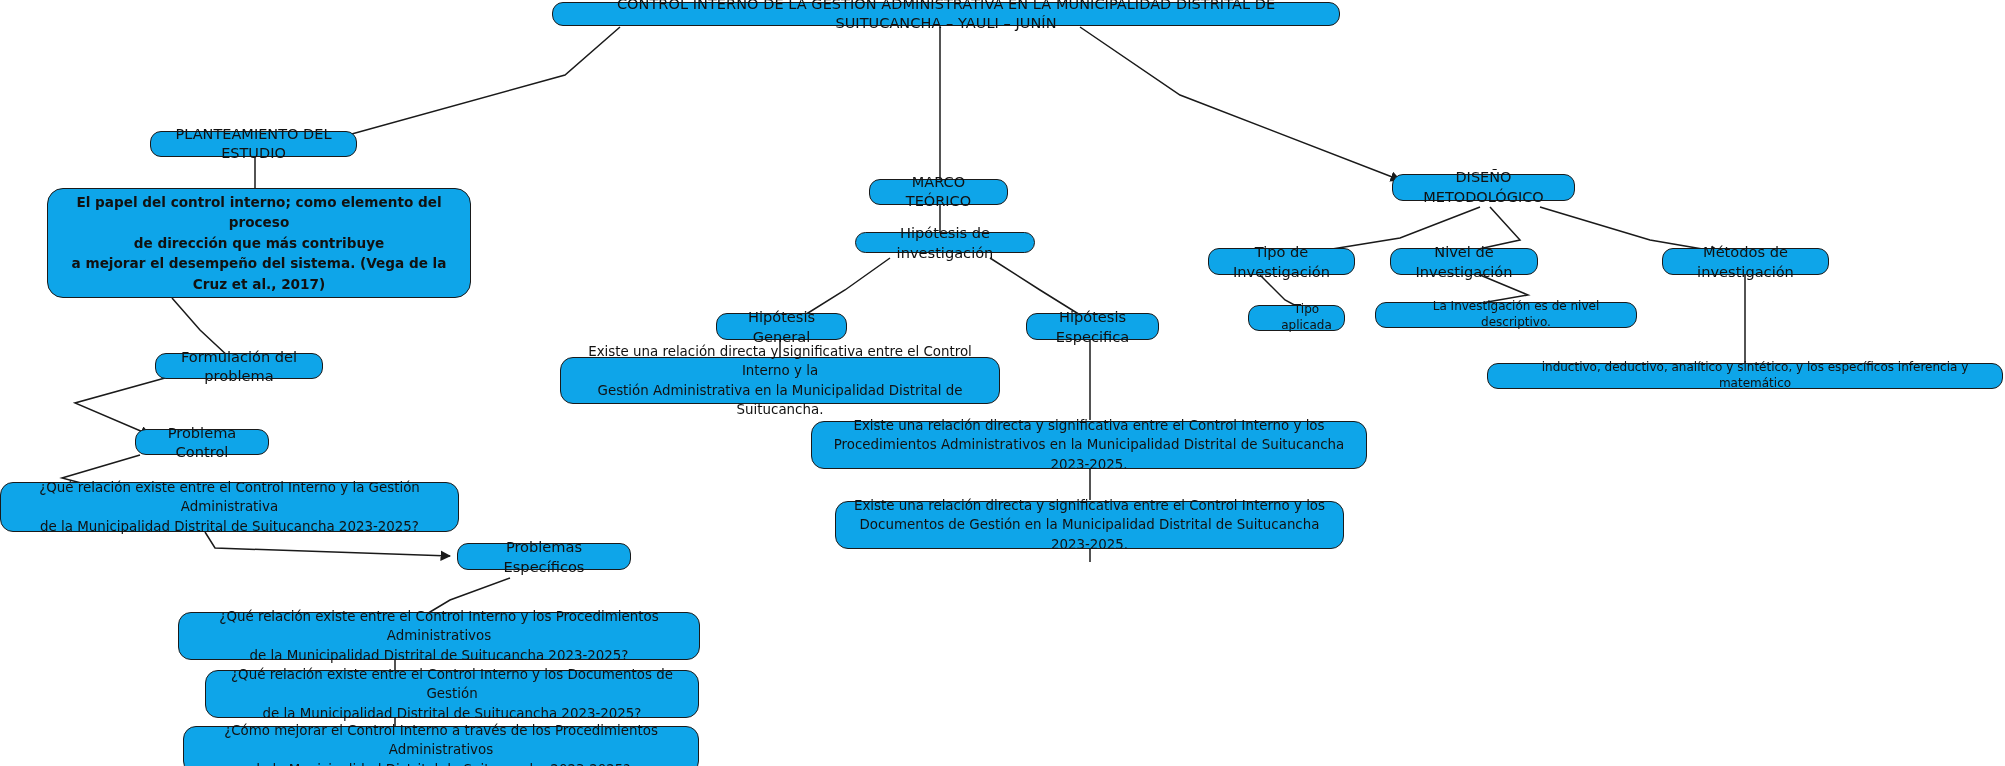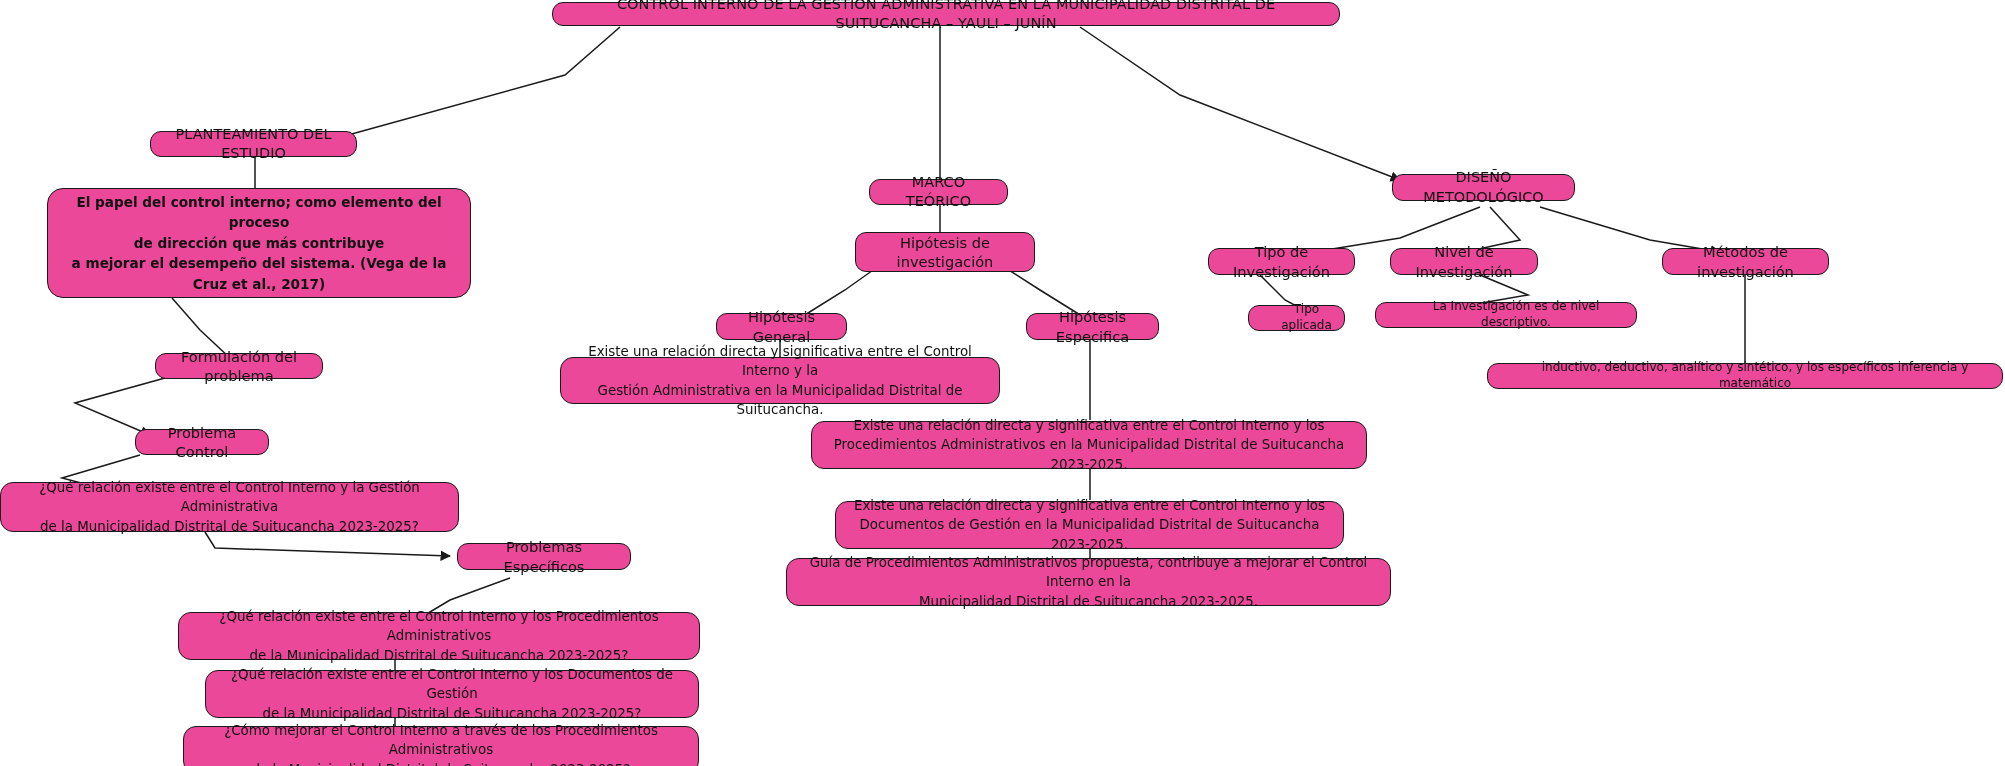--- a/index.html
+++ b/index.html
@@ -23,21 +23,21 @@
     position: absolute;
     left: 0;
     top: 0;
     width: 2005px;
     height: 766px;
     pointer-events: none;
   }
   .node {
     position: absolute;
     box-sizing: border-box;
-    background: #ec4899;
+    background: #0ea5e9;
     border: 1.6px solid #1a1a1a;
     border-radius: 11px;
     display: flex;
     align-items: center;
     justify-content: center;
     text-align: center;
     color: #111111;
     line-height: 1.32;
     padding: 3px 9px;
     white-space: pre-line;
@@ -174,21 +174,21 @@
 
   <div class="node para" style="left:183px; top:726px; width:516px; height:48px;">
     <span>¿Cómo mejorar el Control Interno a través de los Procedimientos Administrativos
 de la Municipalidad Distrital de Suitucancha 2023-2025?</span>
   </div>
 
   <div class="node cap" style="left:869px; top:179px; width:139px; height:26px;">
     <span>MARCO TEÓRICO</span>
   </div>
 
-  <div class="node mid" style="left:855px; top:232px; width:180px; height:40px;">
+  <div class="node mid" style="left:855px; top:232px; width:180px; height:21px;">
     <span>Hipótesis de investigación</span>
   </div>
 
   <div class="node mid" style="left:716px; top:313px; width:131px; height:27px;">
     <span>Hipótesis General</span>
   </div>
 
   <div class="node para" style="left:560px; top:357px; width:440px; height:47px;">
     <span>Existe una relación directa y significativa entre el Control Interno y la
 Gestión Administrativa en la Municipalidad Distrital de Suitucancha.</span>
@@ -201,24 +201,20 @@
   <div class="node para" style="left:811px; top:421px; width:556px; height:48px;">
     <span>Existe una relación directa y significativa entre el Control Interno y los
 Procedimientos Administrativos en la Municipalidad Distrital de Suitucancha 2023-2025.</span>
   </div>
 
   <div class="node para" style="left:835px; top:501px; width:509px; height:48px;">
     <span>Existe una relación directa y significativa entre el Control Interno y los
 Documentos de Gestión en la Municipalidad Distrital de Suitucancha 2023-2025.</span>
   </div>
 
-  <div class="node para" style="left:786px; top:558px; width:605px; height:48px;">
-    <span>Guía de Procedimientos Administrativos propuesta, contribuye a mejorar el Control Interno en la
-Municipalidad Distrital de Suitucancha 2023-2025.</span>
-  </div>
 
   <div class="node cap" style="left:1392px; top:174px; width:183px; height:27px;">
     <span>DISEÑO METODOLÓGICO</span>
   </div>
 
   <div class="node mid" style="left:1208px; top:248px; width:147px; height:27px;">
     <span>Tipo de Investigación</span>
   </div>
 
   <div class="node small" style="left:1248px; top:305px; width:97px; height:26px;">

